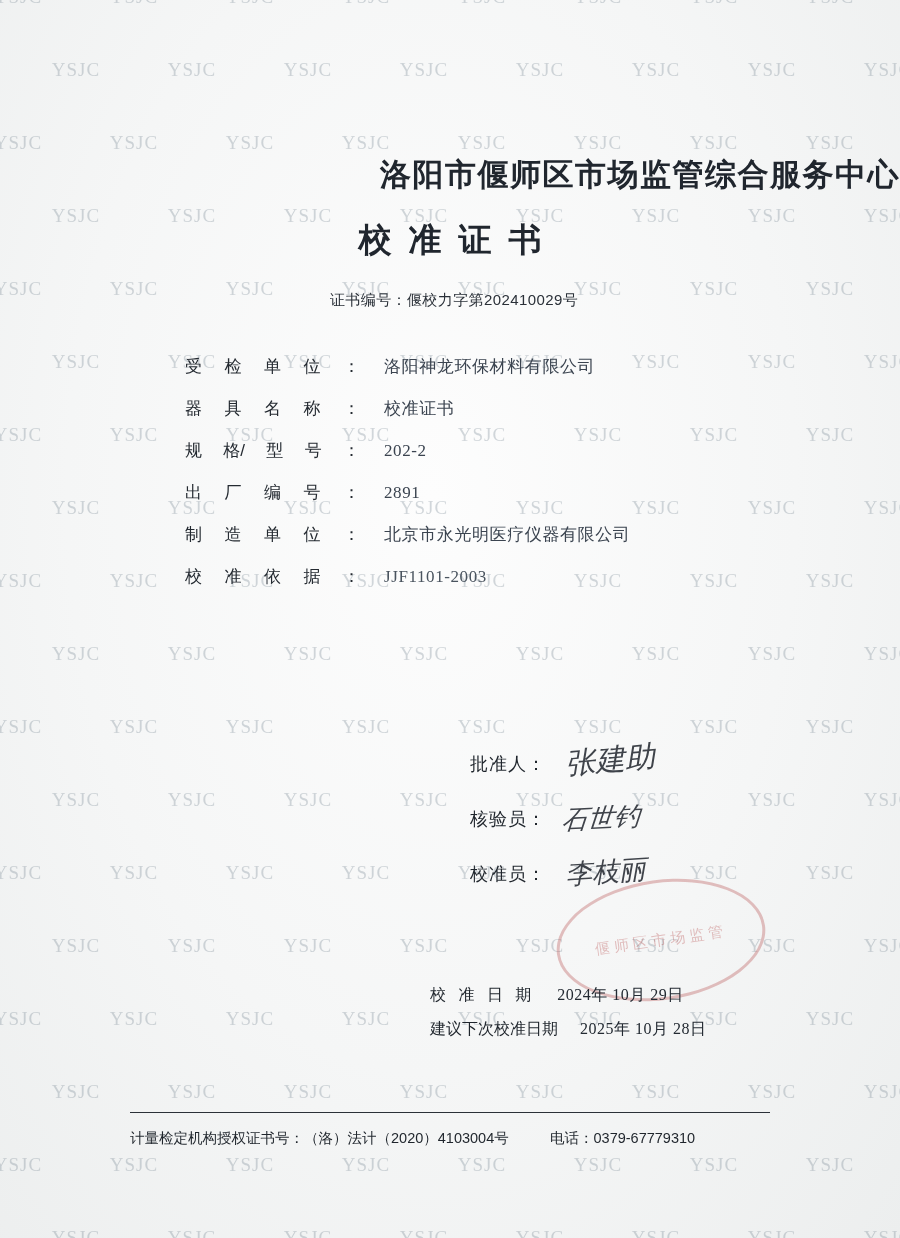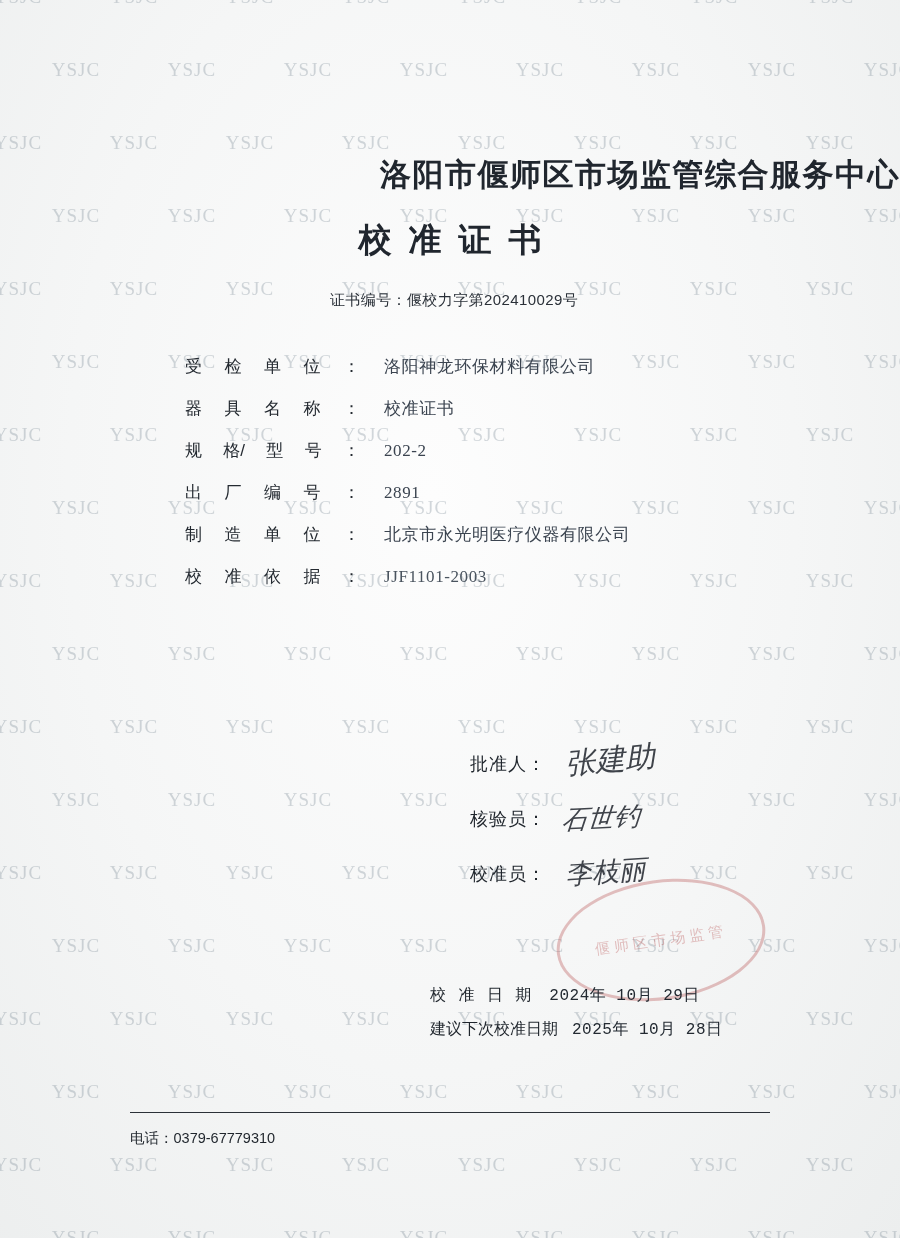--- a/index.html
+++ b/index.html
@@ -199,22 +199,22 @@
   .date-row {
     display: flex;
     align-items: baseline;
     height: 34px;
     font-size: 16px;
     color: #1f252c;
   }
   .date-row .d-label { letter-spacing: 4px; }
   .date-row .d-label.tight { letter-spacing: 0px; }
   .date-row .d-value {
-    margin-left: 14px;
-    font-family: Liberation Mono, monospace;
+    margin-left: 22px;
+    font-family: Liberation Serif, serif;
     letter-spacing: 0.5px;
     color: #232a32;
   }
 
   
   #footer-rule {
     position: absolute;
     left: 130px;
     top: 1112px;
     width: 640px;
@@ -550,18 +550,19 @@
       <div class="date-row">
         <span class="d-label tight">建议下次校准日期</span>
         <span class="d-value">2025年 10月 28日</span>
       </div>
     </div>
 
     <div id="footer-rule"></div>
 
     <div id="footer">
       <div class="footer-row">
+        <span class="left">计量检定机构授权证书号：（洛）法计（2020）4103004号</span>
         <span class="right">电话：0379-67779310</span>
       </div>
     </div>
 
   </div>
 </div>
 
 </body></html>

